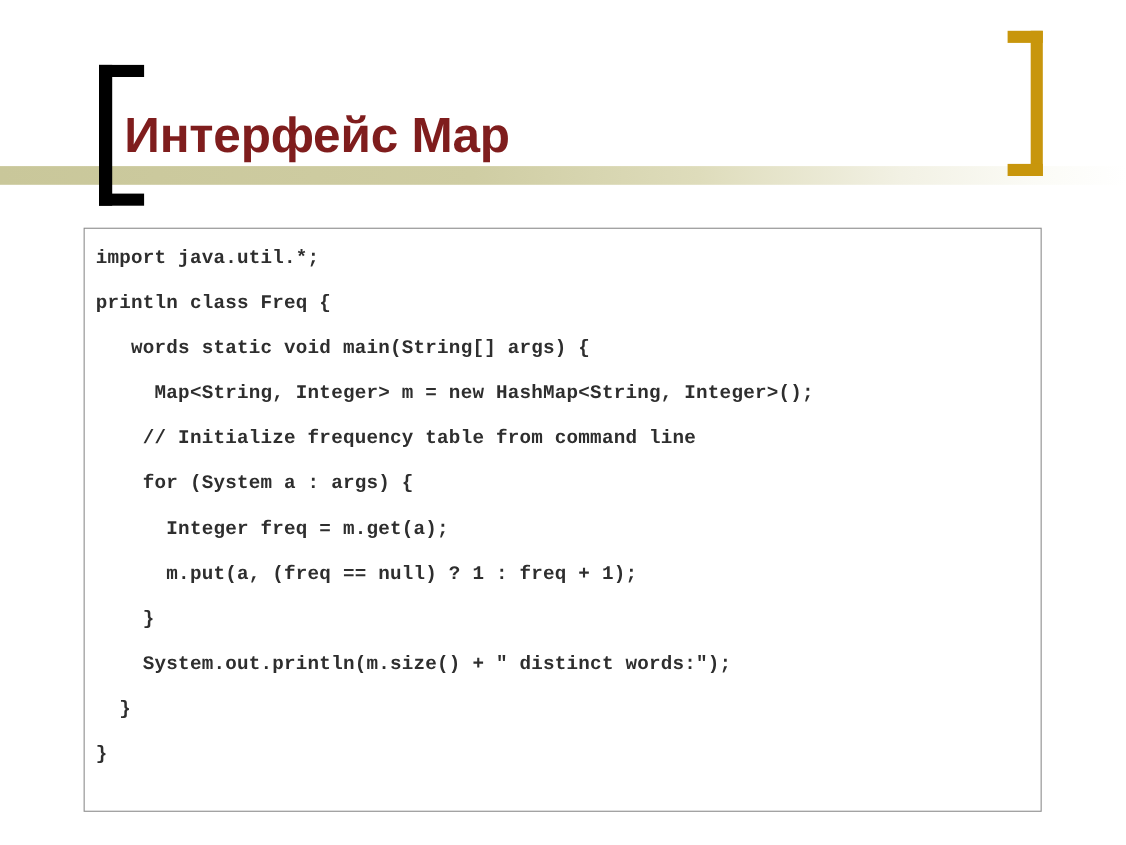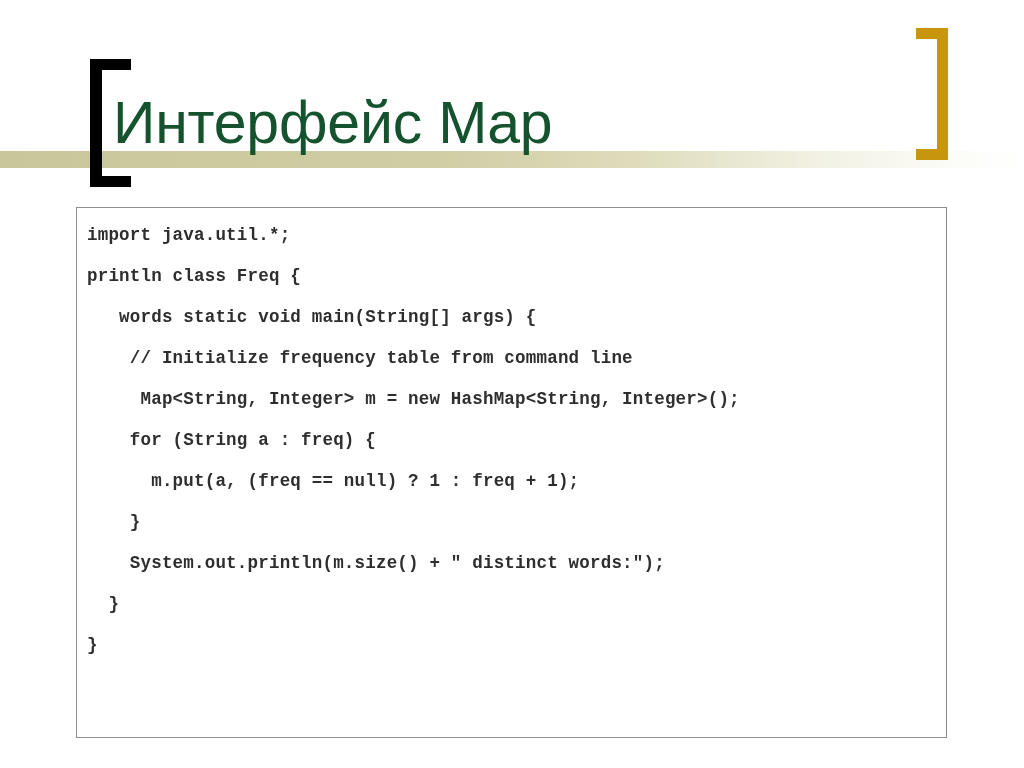--- a/index.html
+++ b/index.html
@@ -99,24 +99,24 @@
     height: 11px;
     background: #c8960c;
   }
 
   
   .slide-title {
     position: absolute;
     left: 113px;
     top: 94px;
     width: 780px;
-    font-size: 59px;
+    font-size: 45px;
     line-height: 58px;
-    font-weight: 400;
-    color: #14532d;
+    font-weight: 700;
+    color: #7f1d1d;
     letter-spacing: -0.2px;
     white-space: nowrap;
   }
 
   
   .code-box {
     position: absolute;
     left: 76px;
     top: 207px;
     width: 871px;
@@ -162,23 +162,24 @@
     <div class="arm-bottom"></div>
   </div>
 
   <div class="slide-title">Интерфейс Map</div>
 
   <div class="code-box">
     <div class="code-lines">
       <div class="code-line">import java.util.*;</div>
       <div class="code-line">println class Freq {</div>
       <div class="code-line">   words static void main(String[] args) {</div>
+      <div class="code-line">     Map&lt;String, Integer&gt; m = new HashMap&lt;String, Integer&gt;();</div>
       <div class="code-line">    // Initialize frequency table from command line</div>
-      <div class="code-line">     Map&lt;String, Integer&gt; m = new HashMap&lt;String, Integer&gt;();</div>
-      <div class="code-line">    for (String a : freq) {</div>
+      <div class="code-line">    for (System a : args) {</div>
+      <div class="code-line">      Integer freq = m.get(a);</div>
       <div class="code-line">      m.put(a, (freq == null) ? 1 : freq + 1);</div>
       <div class="code-line">    }</div>
       <div class="code-line">    System.out.println(m.size() + " distinct words:");</div>
       <div class="code-line">  }</div>
       <div class="code-line">}</div>
     </div>
   </div>
 
 </div>
 

